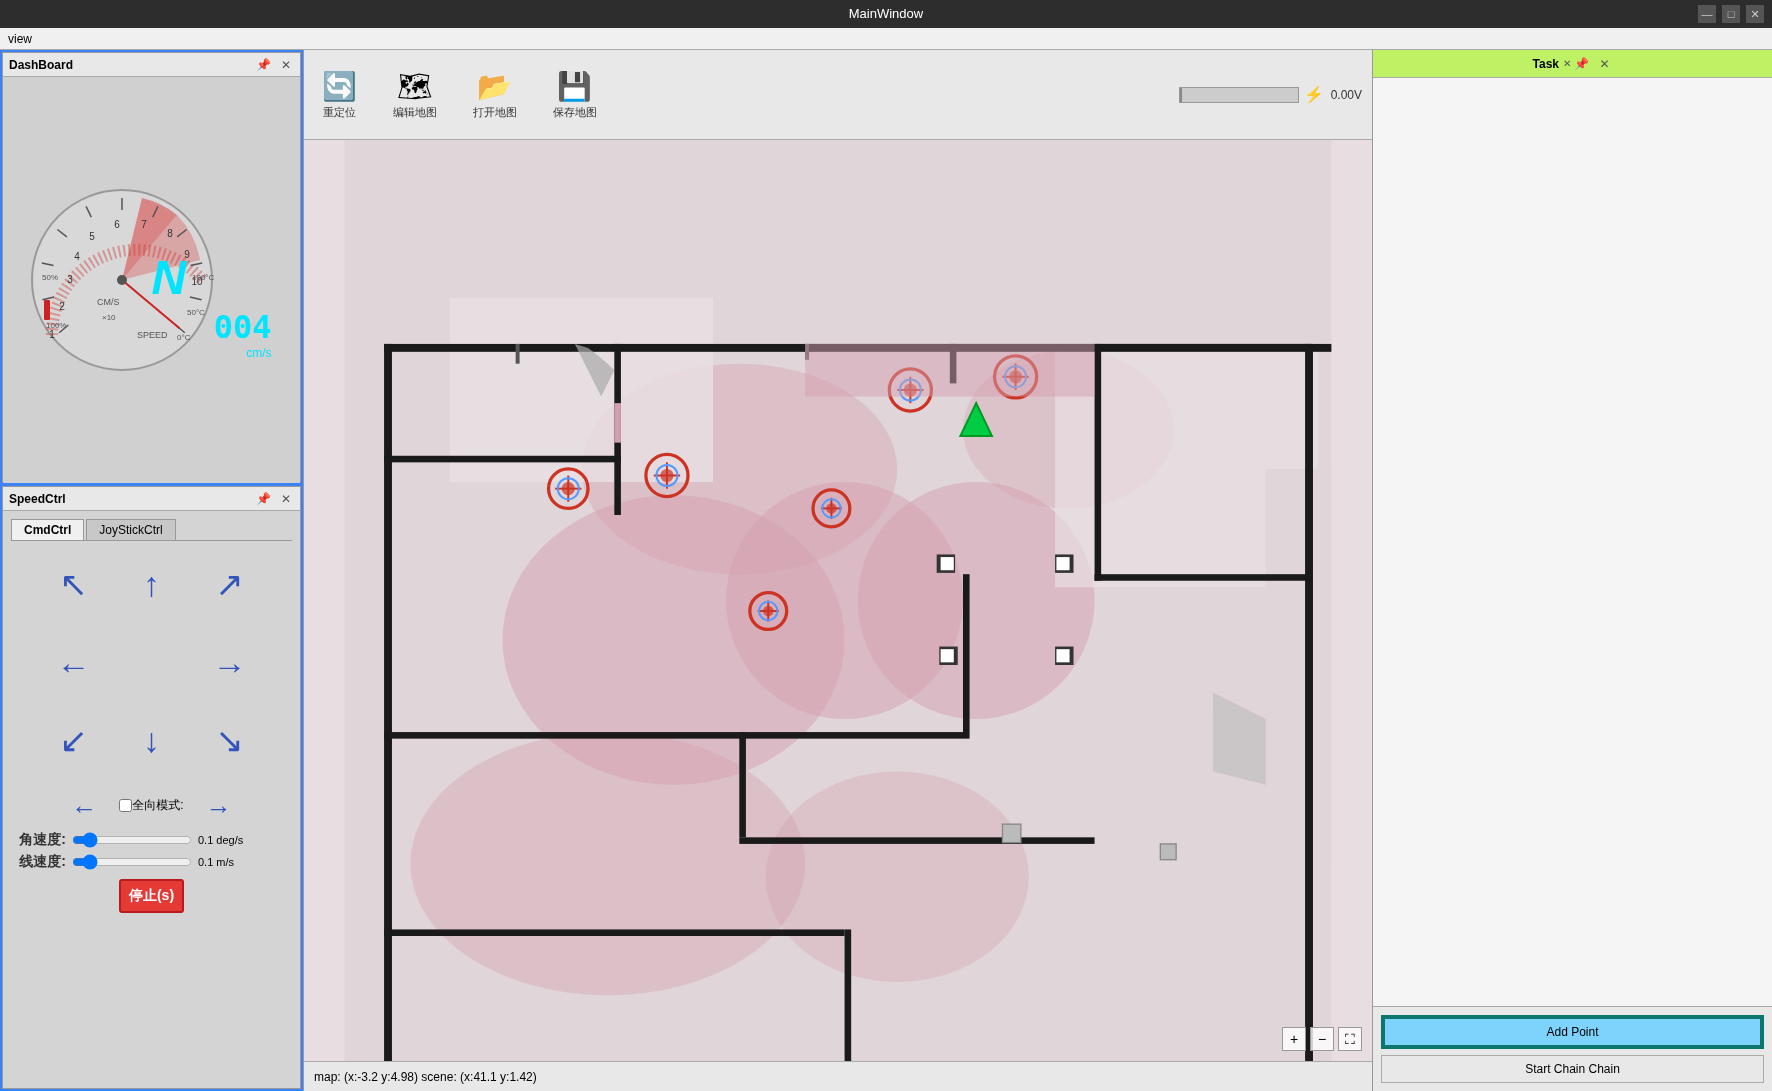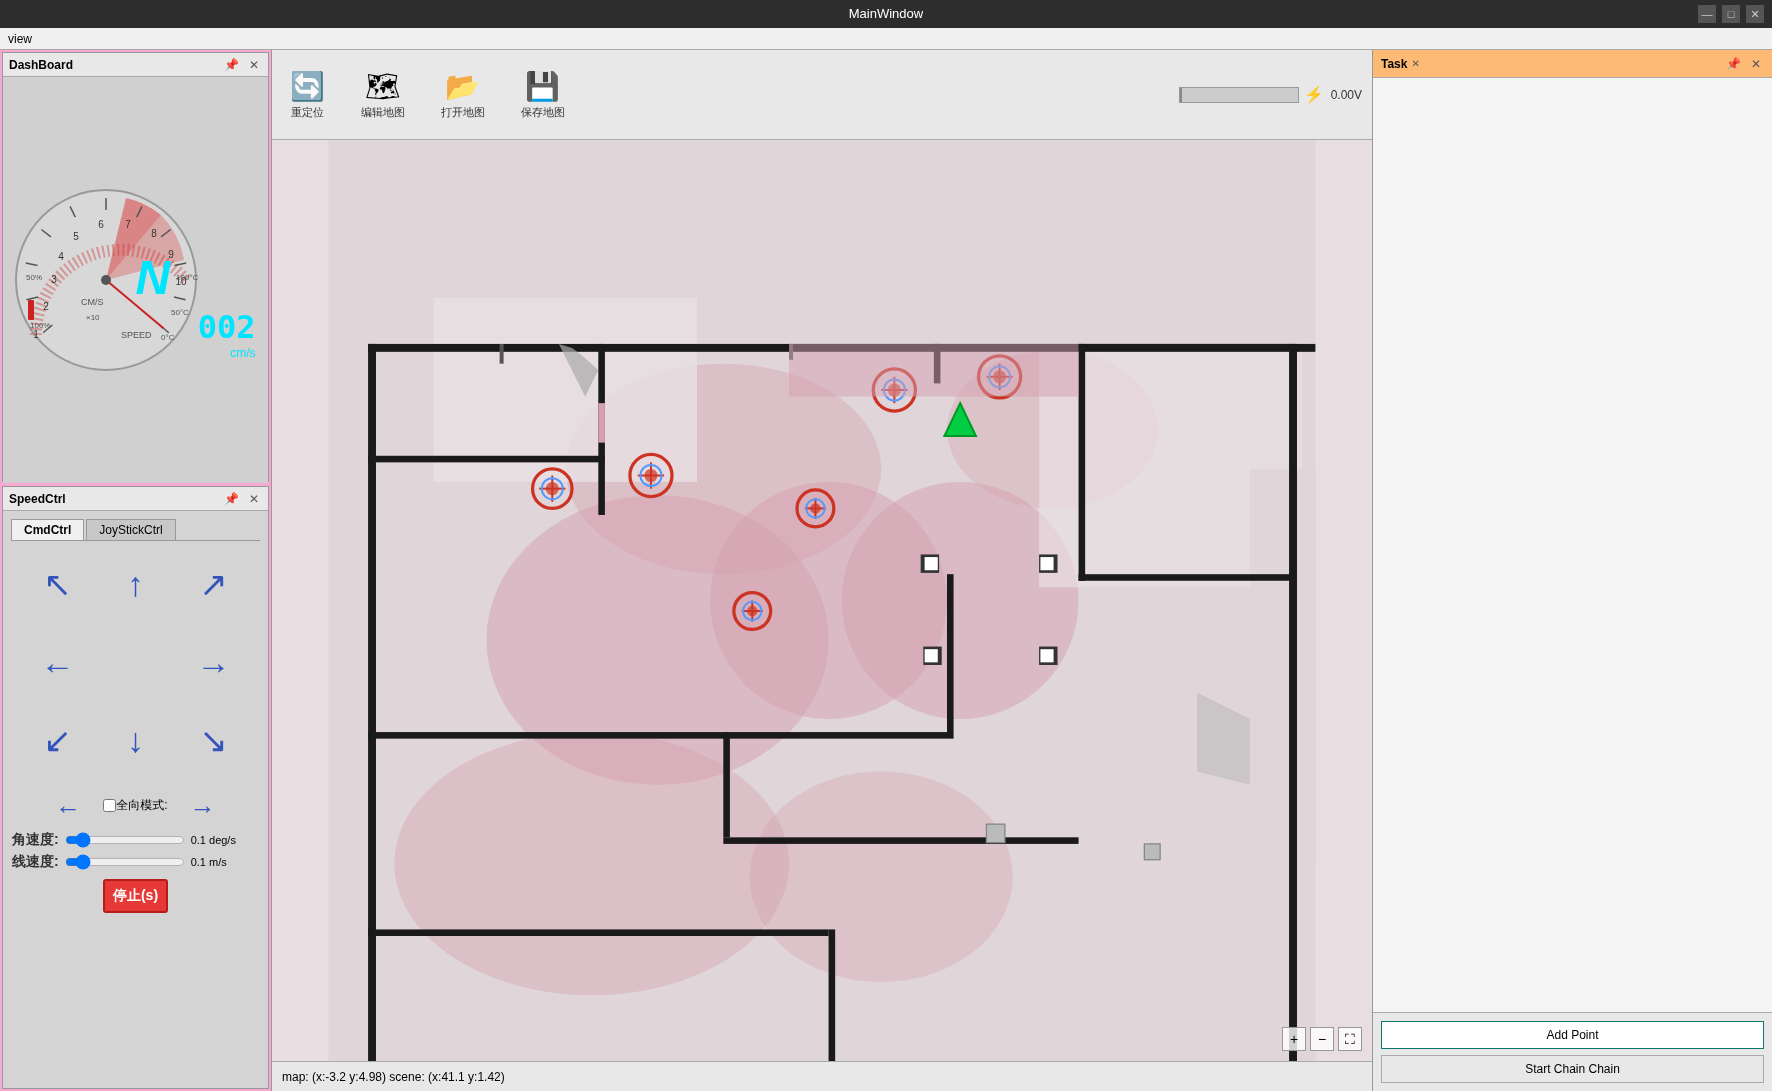--- a/index.html
+++ b/index.html
@@ -48,24 +48,24 @@
       padding-left: 8px;
       font-size: 12px;
       border-bottom: 1px solid #aaa;
     }
     .main-layout {
       display: flex;
       height: calc(1091px - 50px);
     }
     
     .left-panels {
-      width: 272px;
+      width: 304px;
       display: flex;
       flex-direction: column;
-      background: #f9a8d4;
+      background: #3b82f6;
       border-right: 1px solid #999;
     }
     .panel {
       background: #d4d4d4;
       border: 1px solid #999;
       margin: 2px;
     }
     .panel-header {
       background: #e8e8e8;
       border-bottom: 1px solid #aaa;
@@ -312,26 +312,26 @@
     }
     
     .right-panel {
       width: 400px;
       background: #d4d4d4;
       border-left: 1px solid #999;
       display: flex;
       flex-direction: column;
     }
     .right-panel-header {
-      background: #fdba74;
+      background: #bef264;
       border-bottom: 1px solid #aaa;
       padding: 2px 8px;
       display: flex;
       align-items: center;
-      justify-content: space-between;
+      justify-content: center;
       height: 28px;
     }
     .task-tab {
       display: flex;
       align-items: center;
       gap: 4px;
     }
     .task-tab-label {
       font-size: 12px;
       font-weight: bold;
@@ -359,22 +359,22 @@
     }
     .task-actions {
       padding: 8px;
       display: flex;
       flex-direction: column;
       gap: 6px;
       background: #e8e8e8;
       border-top: 1px solid #aaa;
     }
     .add-point-btn {
-      background: #ffffff;
-      border: 1px solid #0f766e;
+      background: #7dd3fc;
+      border: 4px solid #0f766e;
       padding: 6px;
       text-align: center;
       cursor: pointer;
       font-size: 12px;
     }
     .start-task-btn {
       background: #e8e8e8;
       border: 1px solid #aaa;
       padding: 6px;
       text-align: center;
@@ -482,21 +482,21 @@
 
             <line x1="100" y1="100" x2="100" y2="25" stroke="#cc2222" stroke-width="2" transform="rotate(130 100 100)"></line>
             <circle cx="100" cy="100" r="5" fill="#555"></circle>
 
             <rect x="22" y="120" width="6" height="20" fill="#cc2222" rx="1"></rect>
           </svg>
           
           <div class="compass-n" style="position:absolute;left:130px;top:70px;color:#00e5ff;font-size:48px;font-weight:bold;font-style:italic;">N</div>
           
           <div class="speed-display" style="position:absolute;right:10px;bottom:20px;text-align:right;">
-            <div class="speed-value" style="color:#00e5ff;font-size:32px;font-weight:bold;font-family:monospace;">002</div>
+            <div class="speed-value" style="color:#00e5ff;font-size:32px;font-weight:bold;font-family:monospace;">004</div>
             <div class="speed-unit" style="color:#00e5ff;font-size:12px;">cm/s</div>
           </div>
         </div>
       </div>
     </div>
 
     <div class="panel speedctrl-panel">
       <div class="panel-header">
         <div class="panel-title">SpeedCtrl</div>
         <div class="panel-controls">

